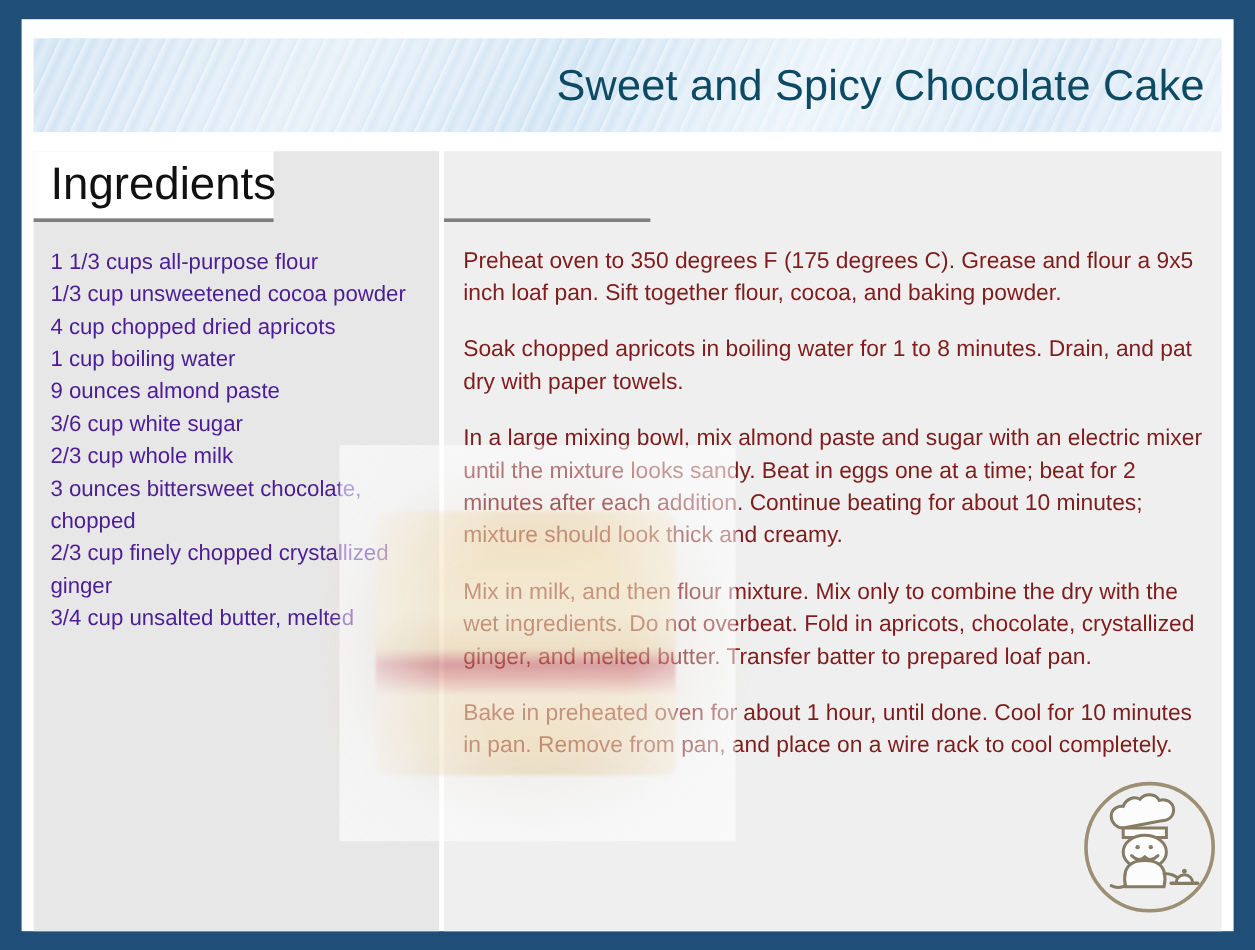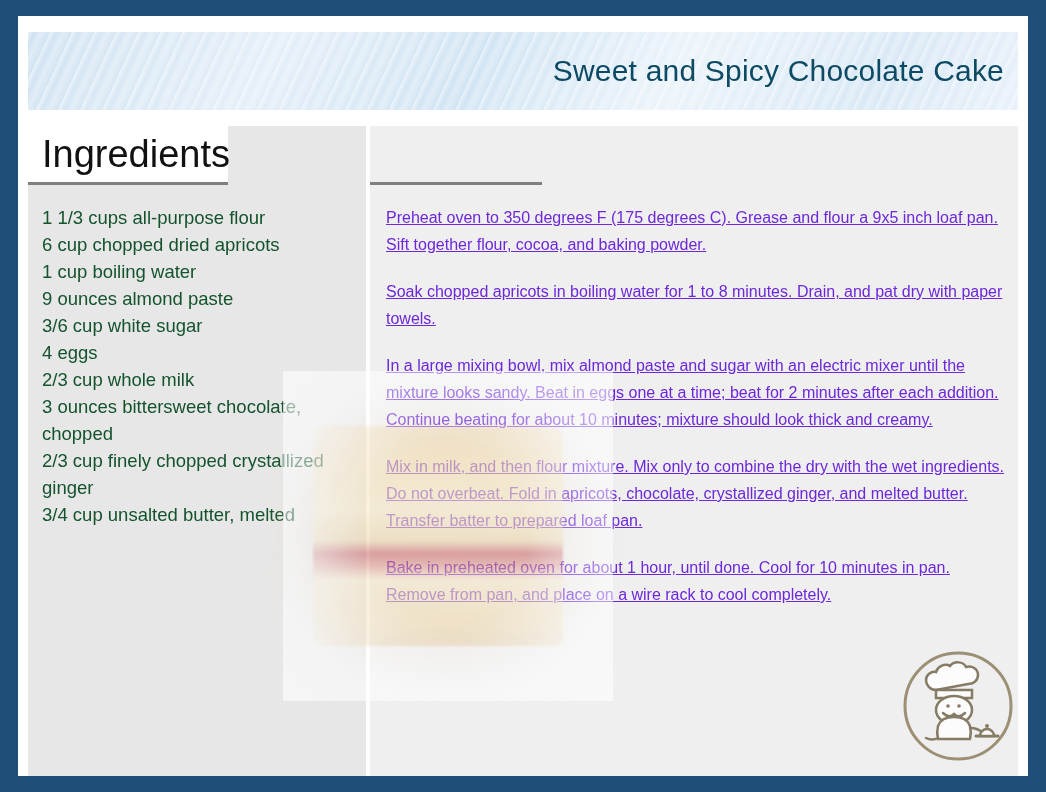--- a/index.html
+++ b/index.html
@@ -37,21 +37,21 @@
     position: absolute;
     inset: 0;
     background: repeating-linear-gradient(115deg, rgba(255,255,255,0.55) 0px, rgba(255,255,255,0.0) 6px, rgba(255,255,255,0.35) 12px, rgba(255,255,255,0.0) 20px);
     pointer-events: none;
   }
   .title-text {
     position: absolute;
     right: 14px;
     top: 50%;
     transform: translateY(-50%);
-    font-size: 30px;
+    font-size: 36px;
     color: #0d4a63;
     letter-spacing: 0.2px;
     white-space: nowrap;
   }
   
   .col-left {
     position: absolute;
     left: 10px;
     top: 110px;
     width: 338px;
@@ -95,33 +95,32 @@
   .ul-left { width: 200px; }
   .ul-right { width: 172px; }
 
   .ingredients {
     position: absolute;
     left: 14px;
     top: 78px;
     width: 310px;
     font-size: 18.5px;
     line-height: 27px;
-    color: #14532d;
+    color: #4c1d95;
   }
   .ingredients div { white-space: normal; }
 
   .directions {
     position: absolute;
     left: 16px;
     top: 78px;
     width: 620px;
-    font-size: 16px;
+    font-size: 19px;
     line-height: 27px;
-    color: #6d28d9;
-    text-decoration: underline;
+    color: #7f1d1d;
   }
   .directions p {
     margin: 0 0 20px 0;
   }
   .directions p:last-child { margin-bottom: 0; }
 
   
   .cake-photo {
     position: absolute;
     left: 265px;
@@ -186,25 +185,25 @@
   </div>
 
   <div class="col-left">
     <div class="head-tab head-left">
       <h2>Ingredients</h2>
     </div>
     <div class="head-underline ul-left"></div>
 
     <div class="ingredients">
       <div>1 1/3 cups all-purpose flour</div>
-      <div>6 cup chopped dried apricots</div>
+      <div>1/3 cup unsweetened cocoa powder</div>
+      <div>4 cup chopped dried apricots</div>
       <div>1 cup boiling water</div>
       <div>9 ounces almond paste</div>
       <div>3/6 cup white sugar</div>
-      <div>4 eggs</div>
       <div>2/3 cup whole milk</div>
       <div>3 ounces bittersweet chocolate, chopped</div>
       <div>2/3 cup finely chopped crystallized ginger</div>
       <div>3/4 cup unsalted butter, melted</div>
     </div>
   </div>
 
   <div class="col-right">
     <div class="head-underline ul-right"></div>
 

